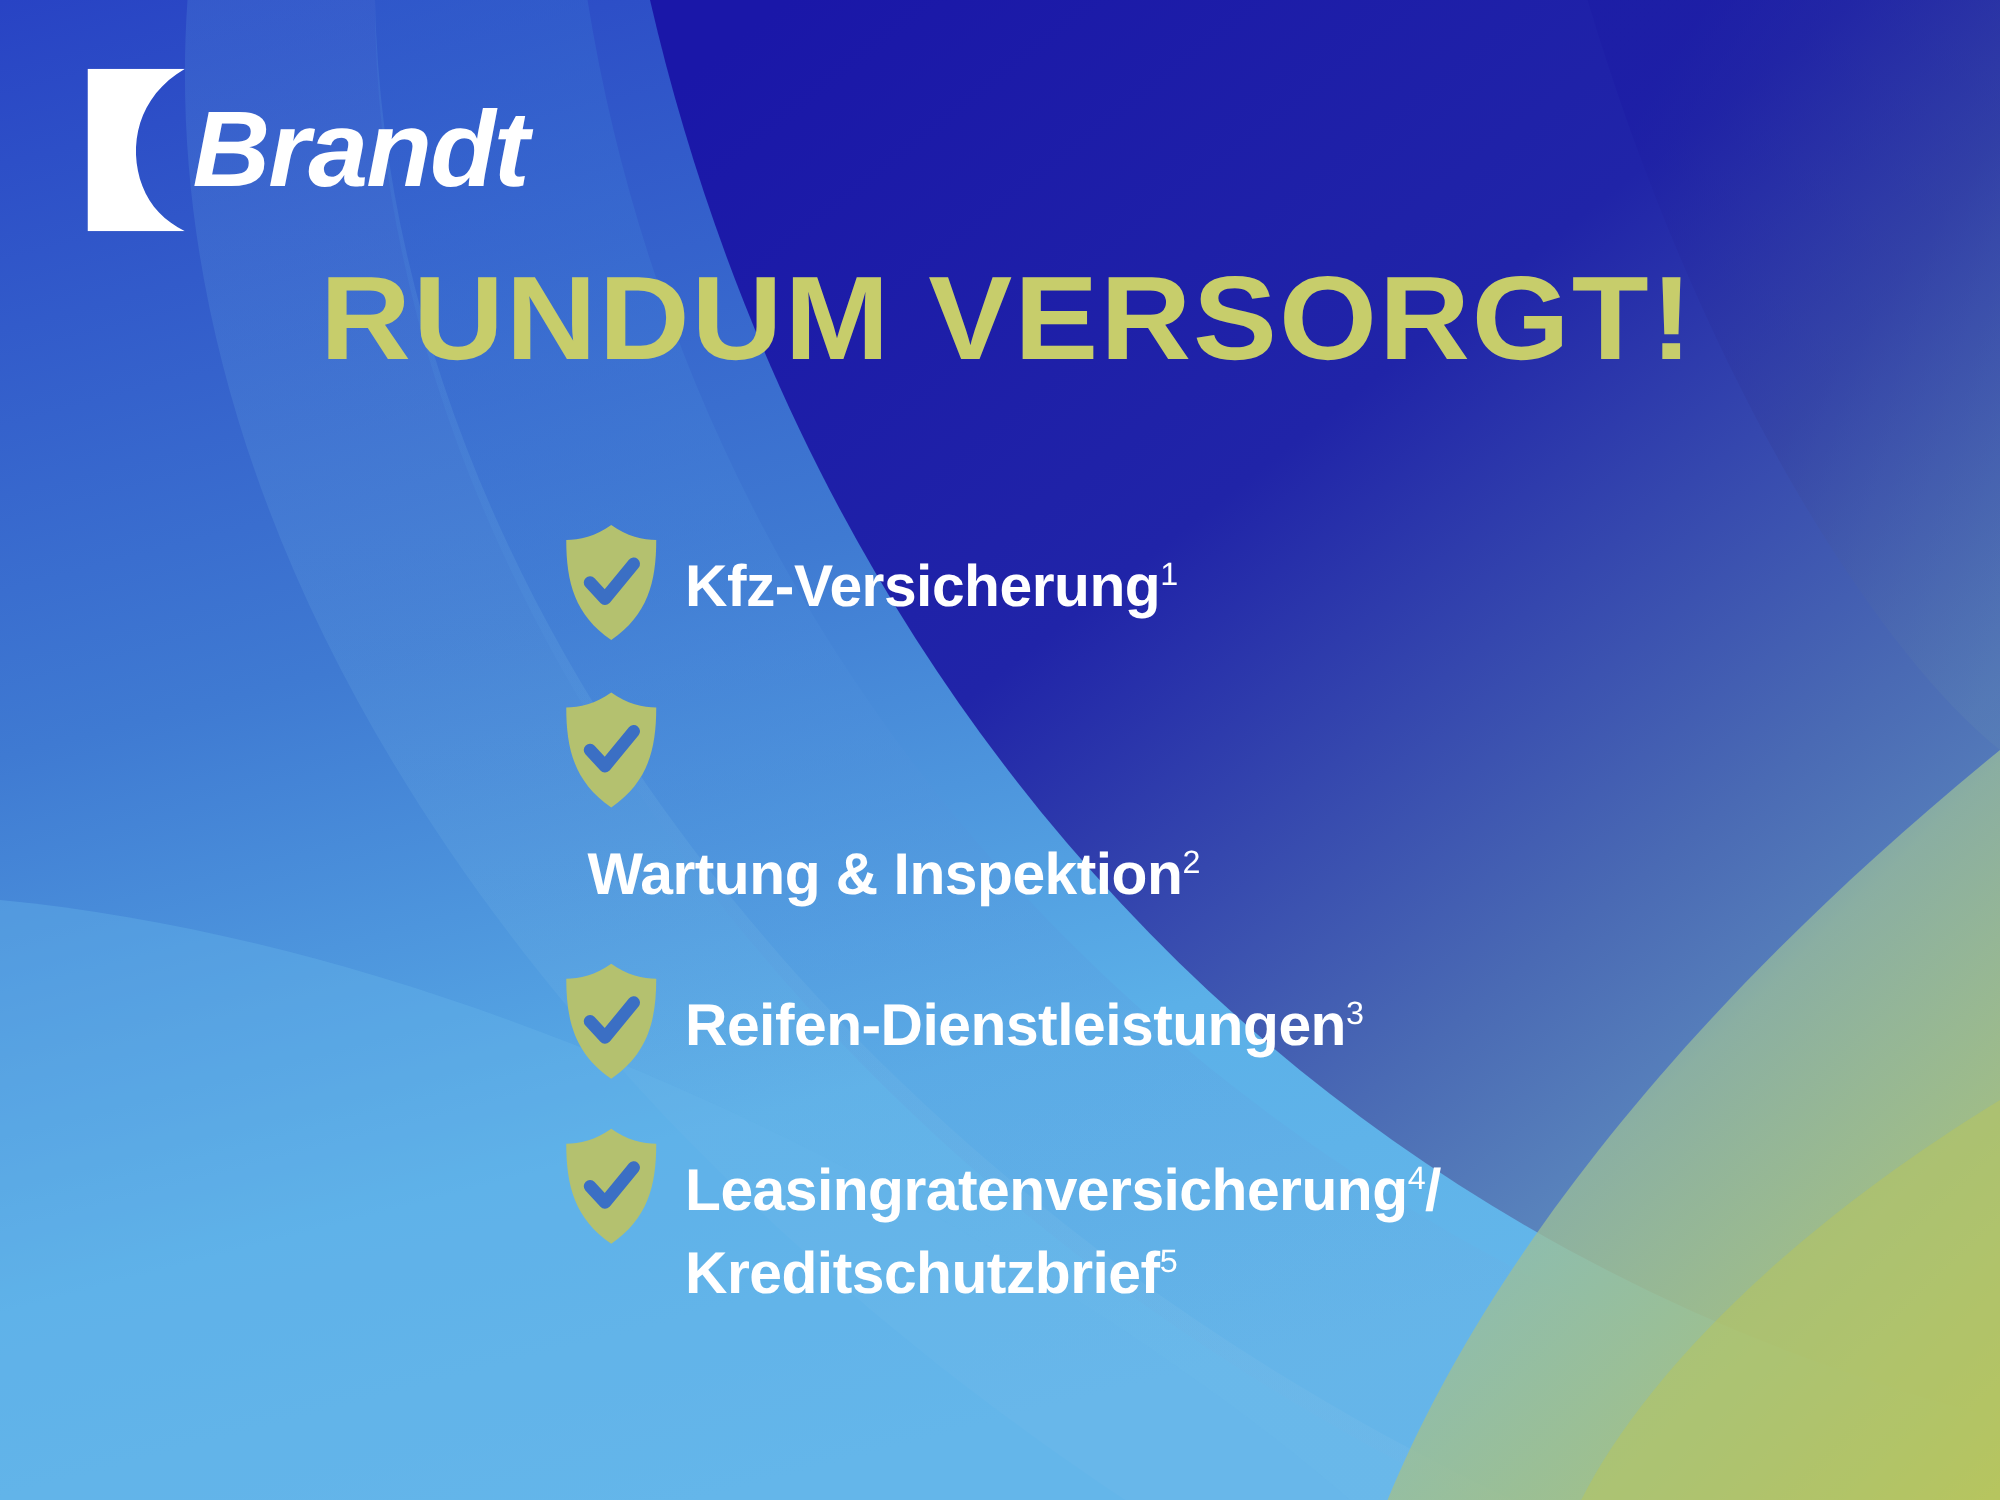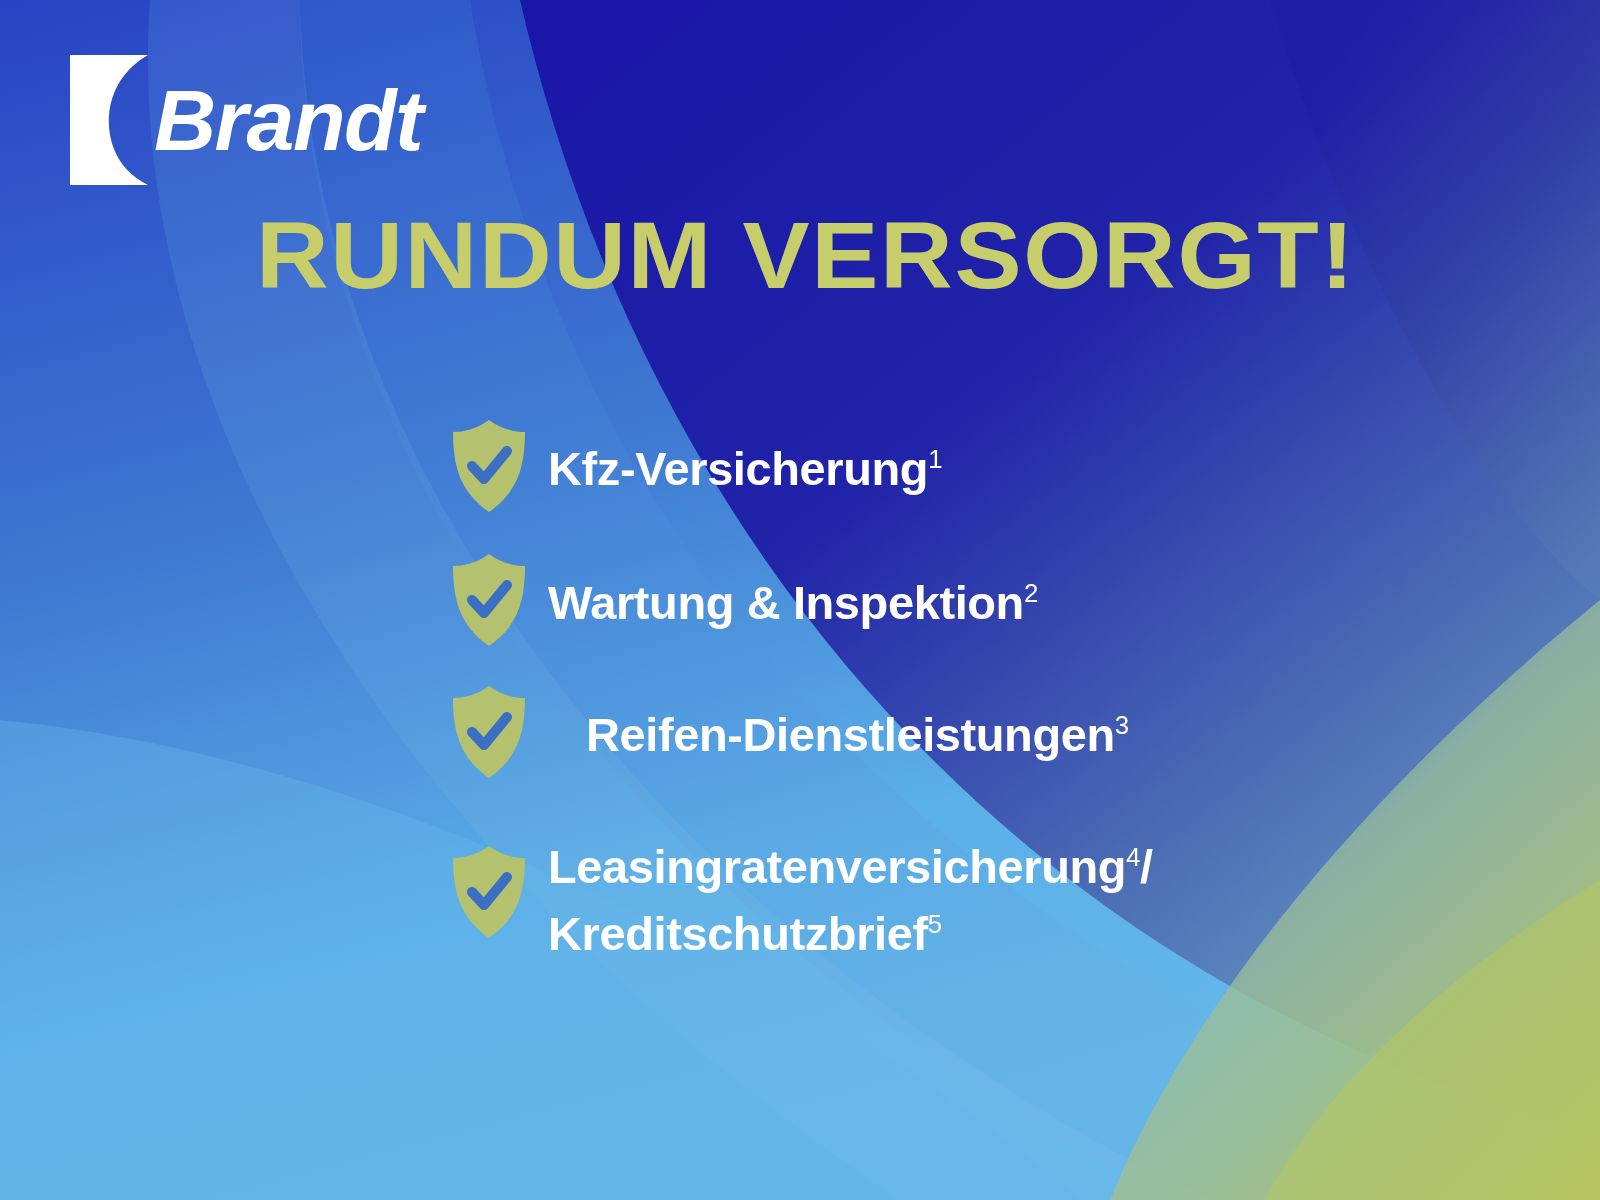--- a/index.html
+++ b/index.html
@@ -71,21 +71,21 @@
     position: absolute;
     left: 450px;
     top: 418px;
     width: 1060px;
   }
   .benefit-row {
     display: flex;
     align-items: flex-start;
     margin-bottom: 30px;
   }
-  .benefit-row:last-child { margin-bottom: 0; align-items: center; }
+  .benefit-row:last-child { margin-bottom: 0; }
 
   .shield {
     width: 78px;
     height: 96px;
     flex: 0 0 auto;
     display: block;
   }
   .benefit-text {
     color: #ffffff;
     font-size: 47px;
@@ -98,22 +98,22 @@
   .benefit-text sup {
     font-size: 0.55em;
     font-weight: 400;
     vertical-align: super;
     line-height: 0;
   }
   .benefit-text .slash { font-weight: 700; }
 
   
   .row-1 { margin-bottom: 38px; }
-  .row-2 { margin-bottom: 36px; }
-  .row-3 { margin-bottom: 36px; gap: 38px; }
+  .row-2 { margin-bottom: 36px; flex-direction: column; }
+  .row-3 { margin-bottom: 36px; }
 </style>
 </head>
 <body>
 
 <div id="stage">
 
   <div class="bg-layer">
     <svg class="bg-svg" viewBox="0 0 1600 1200" preserveAspectRatio="none" xmlns="http://www.w3.org/2000/svg">
       <defs>
 

